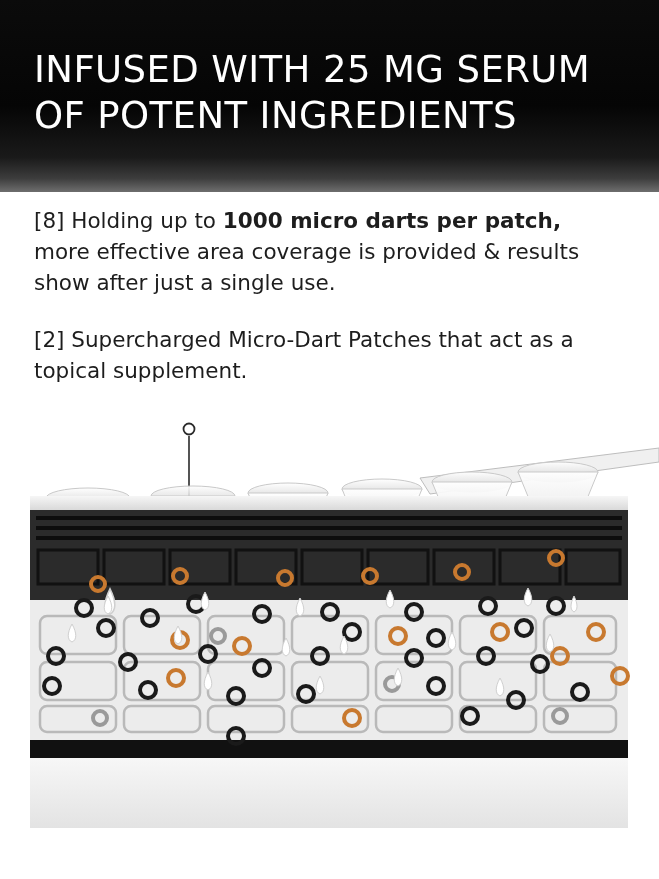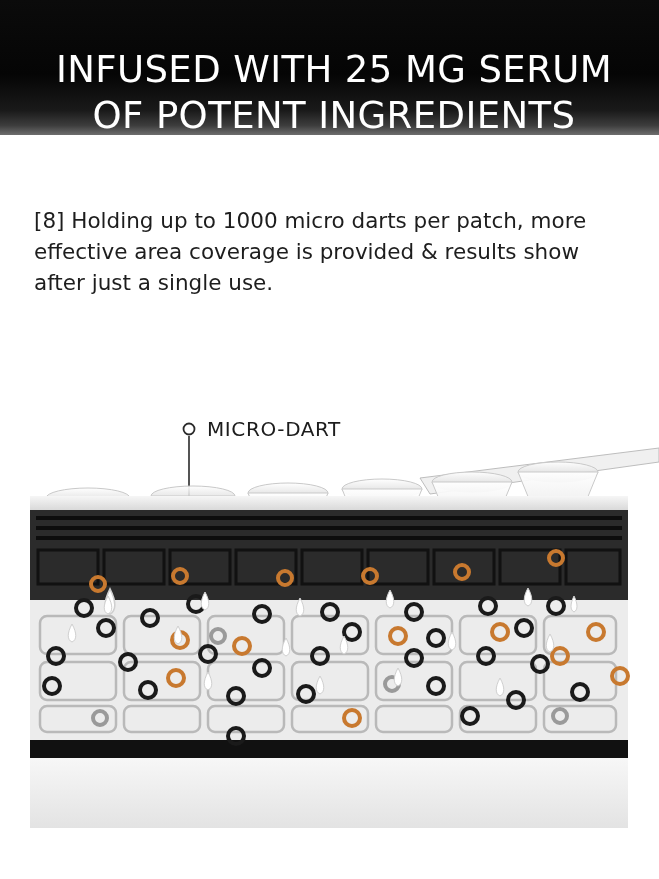--- a/index.html
+++ b/index.html
@@ -13,23 +13,22 @@
     position: relative;
     width: 659px; height: 879px;
     background: #ffffff;
     overflow: hidden;
   }
 
   
   .header-band {
     position: absolute;
     left: 0; top: 0;
-    width: 659px; height: 135px;
+    width: 659px; height: 192px;
     background: linear-gradient(180deg, #0b0b0b 0%, #050505 55%, #1a1a1a 82%, #3d3d3d 93%, #6e6e6e 100%);
-    text-align: center;
   }
   .header-title {
     position: absolute;
     left: 34px; top: 47px;
     width: 600px;
     color: #ffffff;
     font-size: 37px;
     line-height: 46px;
     letter-spacing: 0.4px;
     font-weight: 400;
@@ -44,21 +43,21 @@
     width: 580px;
     color: #1d1d1d;
   }
   .para {
     font-size: 21.5px;
     line-height: 31px;
     margin: 0 0 26px 0;
     font-family: "DejaVu Sans", sans-serif;
     font-weight: 400;
   }
-  .para b { font-weight: 400; margin-top: 44px; }
+  .para b { font-weight: 700; margin-top: 44px; }
 
   
   .diagram {
     position: absolute;
     left: 0; top: 400px;
     width: 659px; height: 479px;
   }
   .callout-label {
     position: absolute;
     left: 207px; top: 417px;
@@ -73,23 +72,23 @@
 <body>
 
 <div class="page">
 
   <div class="header-band">
     <div class="header-title">INFUSED WITH 25 MG SERUM OF POTENT INGREDIENTS</div>
   </div>
 
   <div class="body-copy">
     <p class="para"><span>[8] Holding up to </span><b>1000 micro darts per patch,</b><span> more effective area coverage is provided &amp; results show after just a single use.</span></p>
+    <p class="para"><span>[2] Supercharged Micro-Dart Patches that act as a topical supplement.</span></p>
   </div>
 
-  <div class="callout-label">MICRO-DART</div>
 
   <div class="diagram">
     <svg class="scene" width="659" height="479" viewBox="0 0 659 479" xmlns="http://www.w3.org/2000/svg">
       <defs>
         <linearGradient id="dartGrad" x1="0" y1="0" x2="0" y2="1">
           <stop offset="0%" stop-color="#ffffff" stop-opacity="0.95"></stop>
           <stop offset="55%" stop-color="#e2e2e2" stop-opacity="0.85"></stop>
           <stop offset="100%" stop-color="#bfbfbf" stop-opacity="0.9"></stop>
         </linearGradient>
         <linearGradient id="skinTop" x1="0" y1="0" x2="0" y2="1">

